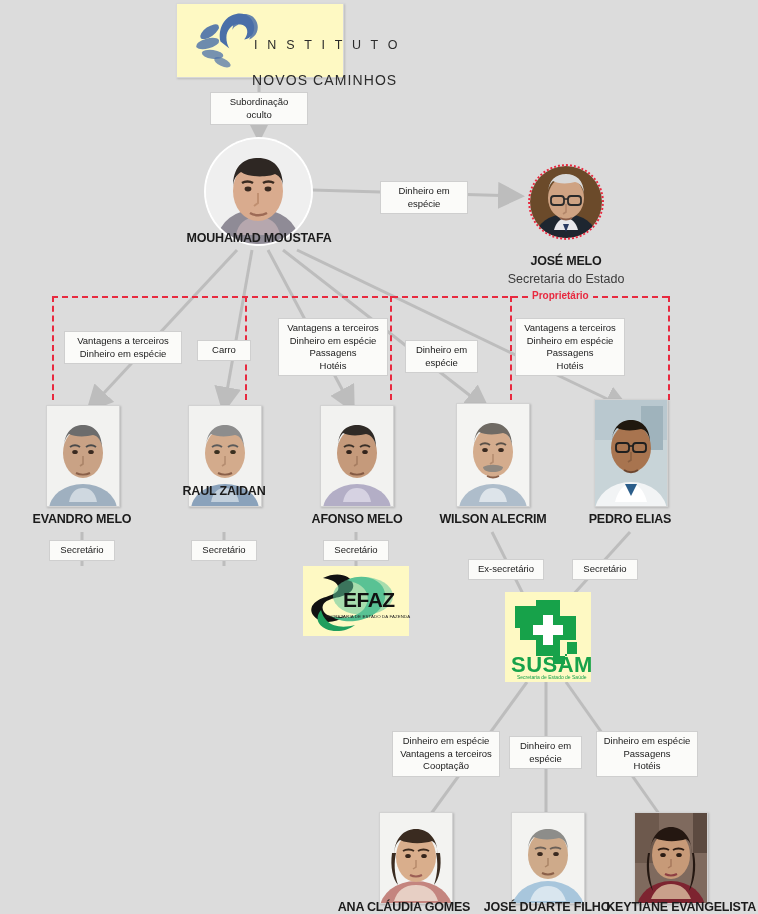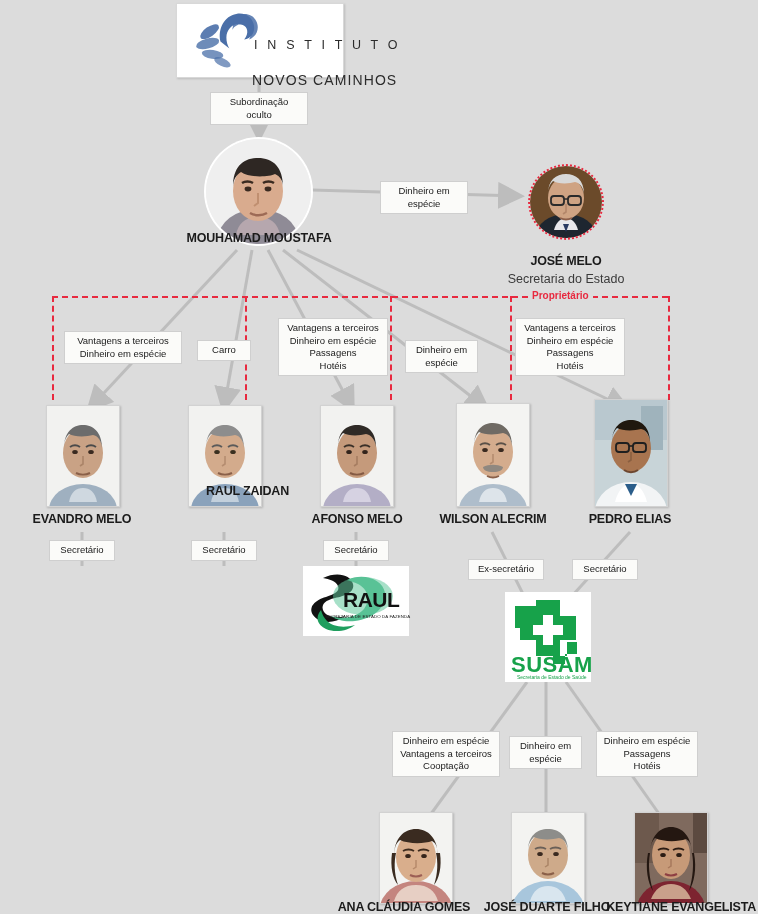--- a/index.html
+++ b/index.html
@@ -93,21 +93,21 @@
   .circ-dashed {
     position: absolute;
     border-radius: 50%;
     border: 2px dotted #e8293f;
     box-sizing: border-box;
   }
 
   
   .logocard {
     position: absolute;
-    background: #ffffff;
+    background: #fef9c3;
     box-sizing: border-box;
   }
 
   .inc-wrap { position:absolute; left:0; top:0; right:0; bottom:0; }
 
   .sead-title {
     position: absolute;
     font-family: "Liberation Sans", sans-serif;
     font-weight: bold;
     color: #1f3f8f;
@@ -309,21 +309,21 @@
       <path d="M22 96c2-10 7-14 14-14s12 4 14 14z" fill="#c3d0dc"></path>
       <ellipse cx="36" cy="47" rx="20" ry="25" fill="#d3ab8c"></ellipse>
       <path d="M17 42c0-16 9-23 19-23s19 7 19 23c-1-8-4-12-9-13-7 2-19 2-24-1-3 3-5 7-5 14z" fill="#8d8d8d"></path>
       <ellipse cx="28" cy="46" rx="2.8" ry="2" fill="#3a3020"></ellipse>
       <ellipse cx="44" cy="46" rx="2.8" ry="2" fill="#3a3020"></ellipse>
       <path d="M23 41c3-2 7-2 10 0M39 41c3-2 7-2 10 0" stroke="#5a5a5a" stroke-width="2" fill="none"></path>
       <path d="M36 50v8l-3 2" stroke="#b58d70" stroke-width="1.6" fill="none"></path>
       <path d="M29 67c4 2 10 2 14 0" stroke="#8a6049" stroke-width="2" fill="none"></path>
     </svg>
   </div>
-  <div class="pname" style="left:159px; top:484px; width:130px;text-align:right;">RAUL ZAIDAN</div>
+  <div class="pname" style="left:159px; top:484px; width:130px;">RAUL ZAIDAN</div>
 
   <div class="photo" style="left:320px; top:405px; width:72px; height:100px;">
     <svg class="face" viewBox="0 0 72 100">
       <rect width="72" height="100" fill="#f2f2f0"></rect>
       <ellipse cx="36" cy="104" rx="34" ry="26" fill="#b3aec6"></ellipse>
       <path d="M22 96c2-10 7-14 14-14s12 4 14 14z" fill="#d6d2e2"></path>
       <ellipse cx="36" cy="47" rx="20" ry="25" fill="#c59a7b"></ellipse>
       <path d="M17 41c0-16 9-22 19-22s19 6 19 22c-1-8-5-12-10-13-7 2-18 2-23-1-3 3-5 7-5 14z" fill="#2f2a26"></path>
       <ellipse cx="28" cy="46" rx="2.8" ry="2" fill="#33241c"></ellipse>
       <ellipse cx="44" cy="46" rx="2.8" ry="2" fill="#33241c"></ellipse>
@@ -378,21 +378,21 @@
 
 
 
   <div class="logocard" style="left:303px; top:566px; width:106px; height:70px;">
     <svg class="inc-wrap" viewBox="0 0 106 70">
       <path d="M20 12c14-7 28-3 30 6 2 8-8 12-18 14-9 2-14 6-12 12 2 6 12 9 22 6-10 8-26 8-32-1-5-8 2-15 13-18 9-3 14-6 12-11-2-5-9-7-15-8z" fill="#111111"></path>
       <path d="M44 14c16-8 36-1 38 13 2 14-12 26-30 28-10 1-19-1-24-5 12 4 26 1 33-7 7-9 4-20-6-25-4-2-8-3-11-4z" fill="#49b98a" opacity=".95"></path>
       <ellipse cx="60" cy="30" rx="30" ry="19" fill="#5ec79a" opacity=".55"></ellipse>
       <path d="M18 44c-6 7-4 15 5 19 9 4 22 2 29-4-11 3-22 2-28-4-3-3-5-7-6-11z" fill="#1f9e5e"></path>
     </svg>
-    <div class="sefaz-txt" style="left:40px; top:22px;">RAUL</div>
+    <div class="sefaz-txt" style="left:40px; top:22px;">EFAZ</div>
     <div class="sefaz-sub" style="left:22px; top:48px;">SECRETARIA DE ESTADO DA FAZENDA</div>
   </div>
 
   <div class="logocard" style="left:505px; top:592px; width:86px; height:90px;">
     <svg class="inc-wrap" viewBox="0 0 86 90">
       <path d="M31 8h24v16h16v24H55v16H31V48H15V24h16z" fill="#17a24a"></path>
       <path d="M24 14h10v12H22v10H10V14z" fill="#17a24a"></path>
       <path d="M62 50h10v12H60v10H48v-8h14z" fill="#17a24a"></path>
       <rect x="33" y="18" width="20" height="40" fill="#ffffff"></rect>
       <rect x="23" y="28" width="40" height="20" fill="#ffffff"></rect>

